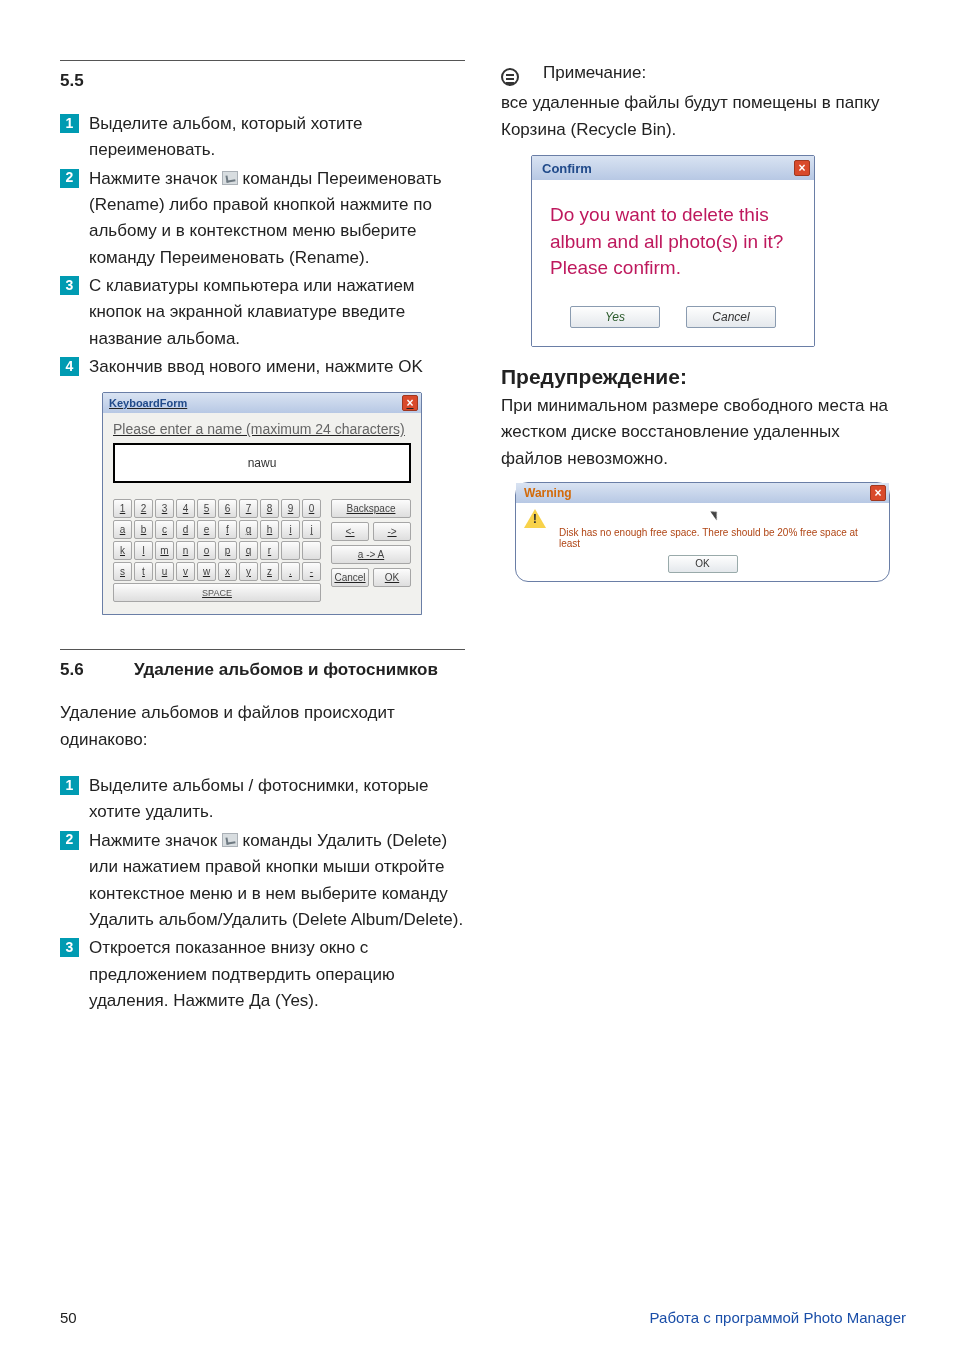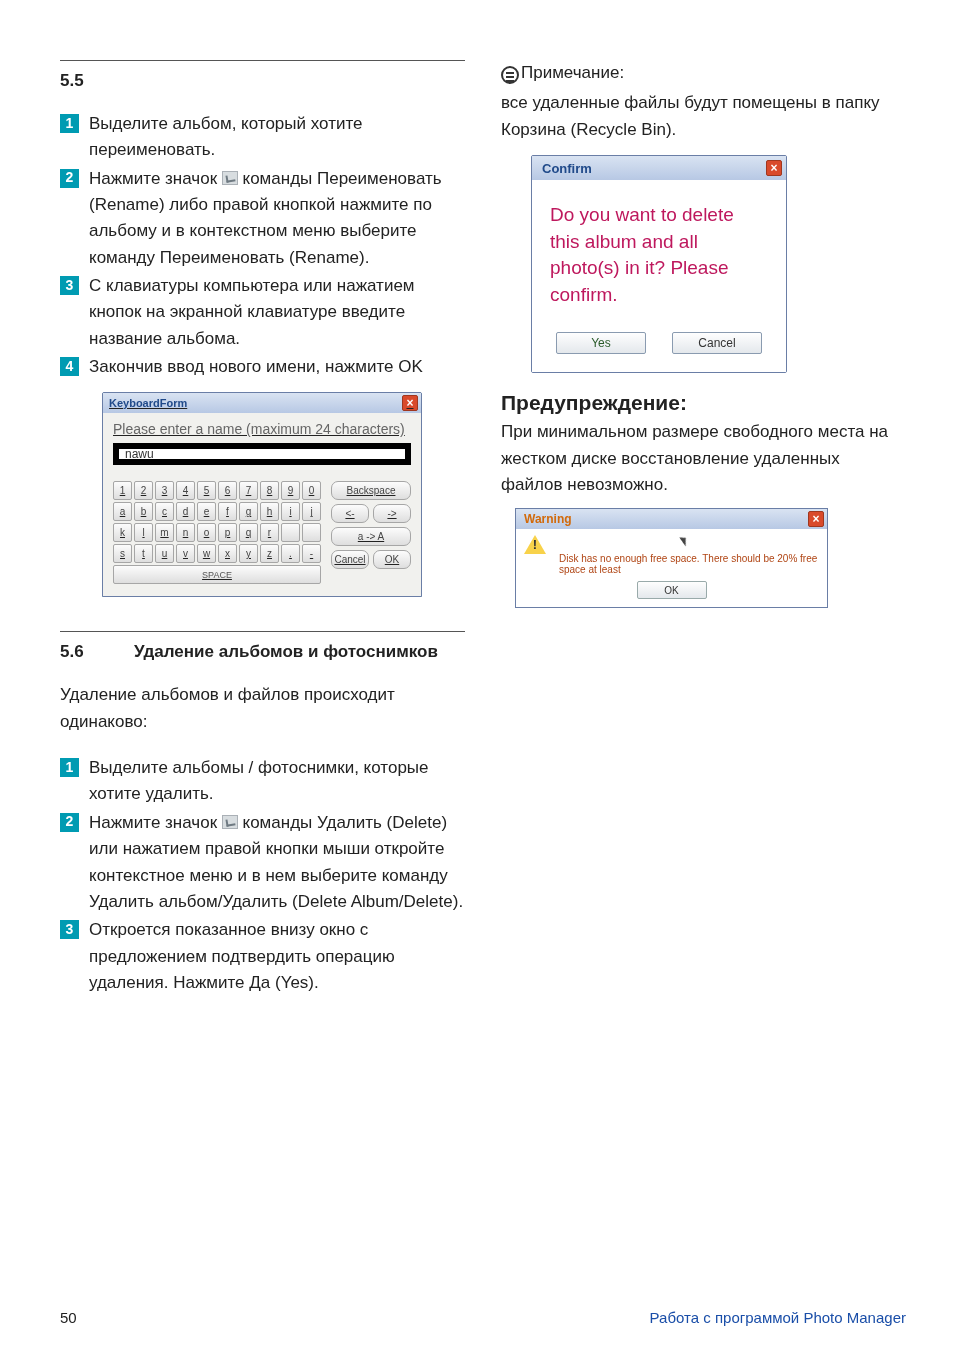--- a/index.html
+++ b/index.html
@@ -67,21 +67,21 @@
   .inline-icon::after{
     content:''; position:absolute; left:3px; top:3px; width:7px; height:5px;
     border-left:2px solid #6f7a82; border-bottom:2px solid #6f7a82; transform:rotate(-10deg);
   }
   .intro {
     font-size: 17px;
     line-height: 1.55;
     margin-bottom: 20px;
   }
   .note-line {
-    display:flex; align-items:center; gap:2px;
+    display:flex; align-items:flex-end; gap:24px;
     font-size:17px; line-height:1.55; margin-bottom:4px;
   }
   .note-icon {
     width:18px; height:18px; border:2px solid #333; border-radius:50%;
     position:relative; margin-top:3px;
   }
   .note-icon::before{content:''; position:absolute; left:3px; top:4px; width:8px; height:2px; background:#333;}
   .note-icon::after{content:''; position:absolute; left:3px; top:8px; width:8px; height:2px; background:#333; box-shadow:0 4px 0 #333;}
   .warn-head{ font-weight:bold; font-size:21px; margin:18px 0 4px 0; }
   .para { font-size:17px; line-height:1.55; }
@@ -94,62 +94,62 @@
     background:linear-gradient(#d9e3f2,#b7c8e4); padding:2px 3px 2px 6px;
     color:#204a8a; font-weight:bold;
   }
   .closebtn{
     width:16px; height:16px; background:#d94a2b; border:1px solid #a0371f;
     border-radius:2px; color:#fff; font-weight:bold; font-size:12px; line-height:14px; text-align:center;
   }
   .kbbody{ padding:8px 10px 10px 10px; background:#f1f1ee; }
   .kbprompt{ color:#666; font-size:14px; margin-bottom:6px; }
   .kbinput{
-    width:100%; height:22px; border:6px solid #000000; background:#fff;
-    padding:2px 6px; font-size:12px; color:#333; margin-bottom:16px;
+    width:100%; height:40px; border:2px solid #000000; background:#fff;
+    padding:2px 6px; font-size:12px; color:#333; margin-bottom:16px;text-align:center;
   }
   .kbrows{ display:flex; gap:10px; }
   .keys{ flex:1; }
   .keyrow{ display:flex; gap:2px; margin-bottom:2px; }
   .key{
     width:19px; height:19px; background:linear-gradient(#fcfcfc,#dedede);
     border:1px solid #a6a6a6; border-radius:2px; font-size:10px; color:#444;
     display:flex; align-items:center; justify-content:center;
   }
   .spacekey{ flex:1; text-align:center; font-size:9px; color:#555; }
   .sidekeys{ width:84px; display:flex; flex-direction:column; gap:4px; }
   .widebtn{
     height:19px; background:linear-gradient(#fcfcfc,#dedede);
-    border:1px solid #a6a6a6; border-radius:7px; font-size:10px; color:#444;
+    border:1px solid #a6a6a6; border-radius:2px; font-size:10px; color:#444;
     display:flex; align-items:center; justify-content:center;
   }
   .halfrow{ display:flex; gap:4px; }
   .halfrow .widebtn{ flex:1; }
 
   
   .confirm-wrap{ padding:12px 0 0 30px; }
   .confirm{
-    width:256px; border:1px solid #6a7ea6; border-radius:2px; background:#f4f4f4;
+    width:284px; border:1px solid #6a7ea6; border-radius:2px; background:#f4f4f4;
     font-size:12px;
   }
   .confirm .titlebar{ padding:4px 4px 4px 10px; font-size:13px; }
   .confirm-body{ background:#fff; padding:22px 18px 18px 18px; }
   .confirm-msg{ color:#be185d; font-size:19px; line-height:1.4; margin-bottom:24px; }
-  .btnrow{ display:flex; gap:26px; justify-content:center; }
+  .btnrow{ display:flex; gap:26px; justify-content:center;font-style:italic; }
   .dlgbtn{
     width:90px; height:22px; border:1px solid #8a9bb0; border-radius:2px;
     background:linear-gradient(#fefefe,#e4e8ec); font-size:12px; color:#2a5a2a;
     display:flex; align-items:center; justify-content:center;
   }
   .dlgbtn.cancel{ color:#333; }
 
   
   .warn-wrap{ padding:10px 0 0 14px; }
   .warnwin{
-    width:313px; border:1px solid #6a7ea6; border-radius:0; background:#fff;
+    width:375px; border:1px solid #6a7ea6; border-radius:13px; background:#fff;
     font-size:9px;
   }
   .warnwin .titlebar{ color:#d26a0a; font-size:12px; padding:2px 3px 2px 8px; }
   .warnbody{ padding:6px 8px 8px 8px; }
   .warnrow{ display:flex; gap:6px; align-items:flex-start; }
   .tri{
     width:22px; height:20px; position:relative;
   }
   .tri::before{
     content:''; position:absolute; left:0; top:0; width:0; height:0;

